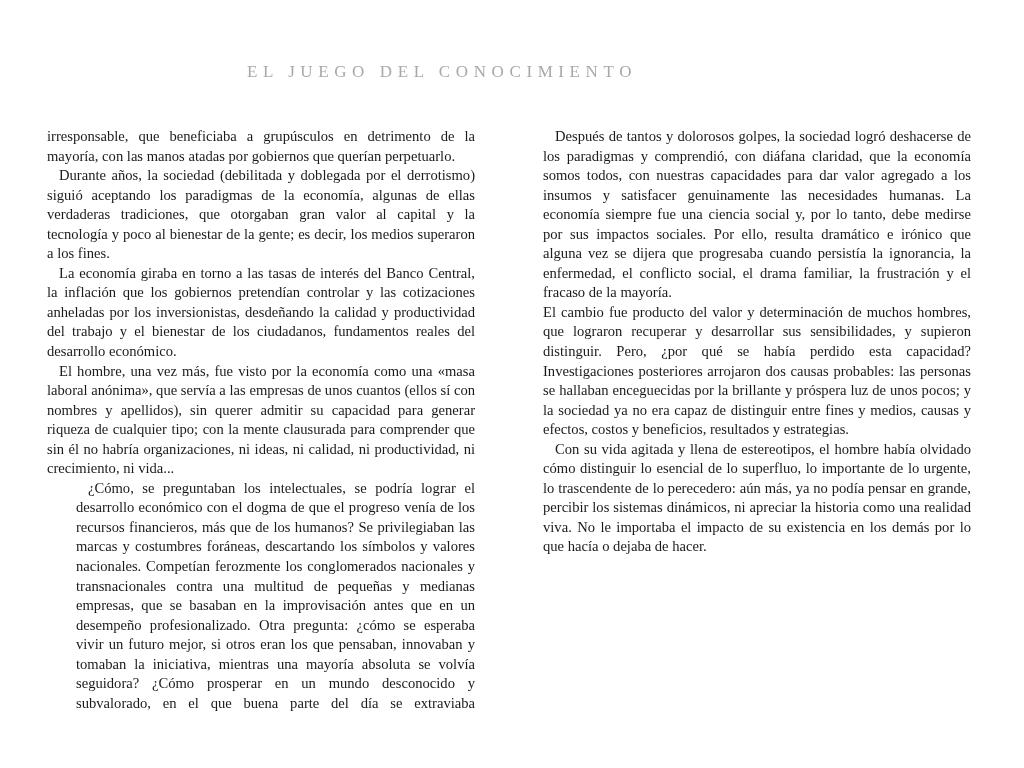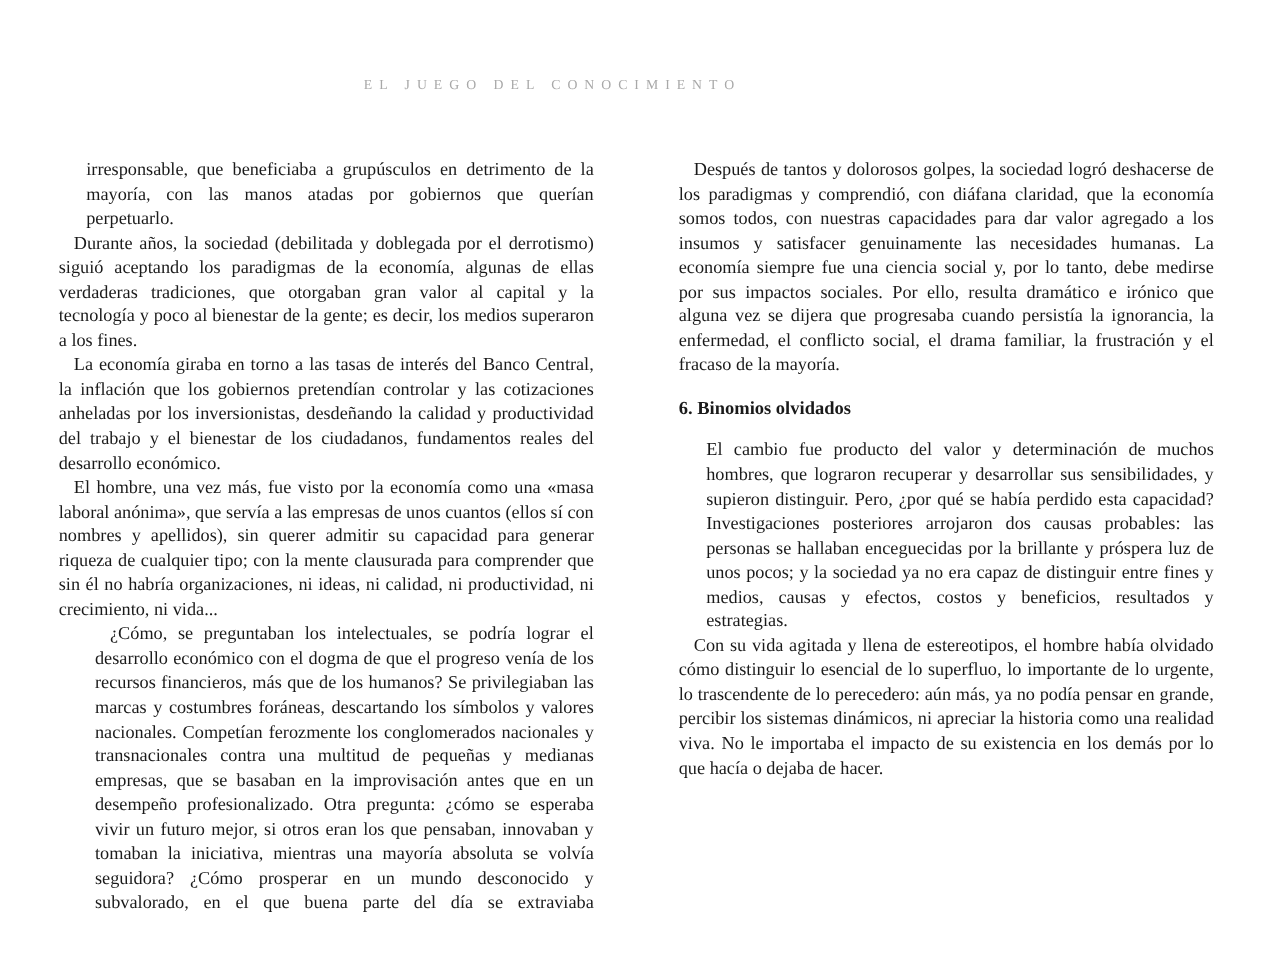--- a/index.html
+++ b/index.html
@@ -14,21 +14,21 @@
     overflow: hidden;
     font-family: "Liberation Serif", "DejaVu Serif", serif;
     color: #1a1a1a;
   }
   .running-header {
     position: absolute;
     top: 62px;
     left: 0;
     width: 884px;
     text-align: center;
-    font-size: 11px;
+    font-size: 17px;
     letter-spacing: 5.6px;
     color: #a8a8a8;
     font-family: "Liberation Serif", "DejaVu Serif", serif;
   }
   .column {
     position: absolute;
     top: 127px;
     font-size: 14.6px;
     line-height: 19.55px;
     text-align: justify;
@@ -40,21 +40,20 @@
   .col-right {
     left: 543px;
     width: 428px;
   }
   .column p {
     margin: 0;
     text-indent: 12px;
   }
   .column p.no-indent {
     text-indent: 0;
-    margin-left: 22px;
   }
   .column p.last-justify {
     text-align-last: justify;
     margin-left: 29px;
   }
   .section-heading {
     margin: 15px 0 14px 0;
     font-weight: bold;
     font-size: 14.8px;
     line-height: 19.55px;
@@ -69,16 +68,15 @@
 <div class="column col-left">
   <p class="no-indent">irresponsable, que beneficiaba a grupúsculos en detrimento de la mayoría, con las manos atadas por gobiernos que querían perpetuarlo.</p>
   <p>Durante años, la sociedad (debilitada y doblegada por el derrotismo) siguió aceptando los paradigmas de la economía, algunas de ellas verdaderas tradiciones, que otorgaban gran valor al capital y la tecnología y poco al bienestar de la gente; es decir, los medios superaron a los fines.</p>
   <p>La economía giraba en torno a las tasas de interés del Banco Central, la inflación que los gobiernos pretendían controlar y las cotizaciones anheladas por los inversionistas, desdeñando la calidad y productividad del trabajo y el bienestar de los ciudadanos, fundamentos reales del desarrollo económico.</p>
   <p>El hombre, una vez más, fue visto por la economía como una «masa laboral anónima», que servía a las empresas de unos cuantos (ellos sí con nombres y apellidos), sin querer admitir su capacidad para generar riqueza de cualquier tipo; con la mente clausurada para comprender que sin él no habría organizaciones, ni ideas, ni calidad, ni productividad, ni crecimiento, ni vida...</p>
   <p class="last-justify">¿Cómo, se preguntaban los intelectuales, se podría lograr el desarrollo económico con el dogma de que el progreso venía de los recursos financieros, más que de los humanos? Se privilegiaban las marcas y costumbres foráneas, descartando los símbolos y valores nacionales. Competían ferozmente los conglomerados nacionales y transnacionales contra una multitud de pequeñas y medianas empresas, que se basaban en la improvisación antes que en un desempeño profesionalizado. Otra pregunta: ¿cómo se esperaba vivir un futuro mejor, si otros eran los que pensaban, innovaban y tomaban la iniciativa, mientras una mayoría absoluta se volvía seguidora? ¿Cómo prosperar en un mundo desconocido y subvalorado, en el que buena parte del día se extraviaba</p>
 </div>
 
 <div class="column col-right">
   <p>Después de tantos y dolorosos golpes, la sociedad logró deshacerse de los paradigmas y comprendió, con diáfana claridad, que la economía somos todos, con nuestras capacidades para dar valor agregado a los insumos y satisfacer genuinamente las necesidades humanas. La economía siempre fue una ciencia social y, por lo tanto, debe medirse por sus impactos sociales. Por ello, resulta dramático e irónico que alguna vez se dijera que progresaba cuando persistía la ignorancia, la enfermedad, el conflicto social, el drama familiar, la frustración y el fracaso de la mayoría.</p>
-  <div class="section-heading">6. Binomios olvidados</div>
   <p class="no-indent">El cambio fue producto del valor y determinación de muchos hombres, que lograron recuperar y desarrollar sus sensibilidades, y supieron distinguir. Pero, ¿por qué se había perdido esta capacidad? Investigaciones posteriores arrojaron dos causas probables: las personas se hallaban enceguecidas por la brillante y próspera luz de unos pocos; y la sociedad ya no era capaz de distinguir entre fines y medios, causas y efectos, costos y beneficios, resultados y estrategias.</p>
   <p>Con su vida agitada y llena de estereotipos, el hombre había olvidado cómo distinguir lo esencial de lo superfluo, lo importante de lo urgente, lo trascendente de lo perecedero: aún más, ya no podía pensar en grande, percibir los sistemas dinámicos, ni apreciar la historia como una realidad viva. No le importaba el impacto de su existencia en los demás por lo que hacía o dejaba de hacer.</p>
 </div>
 
 </body></html>

